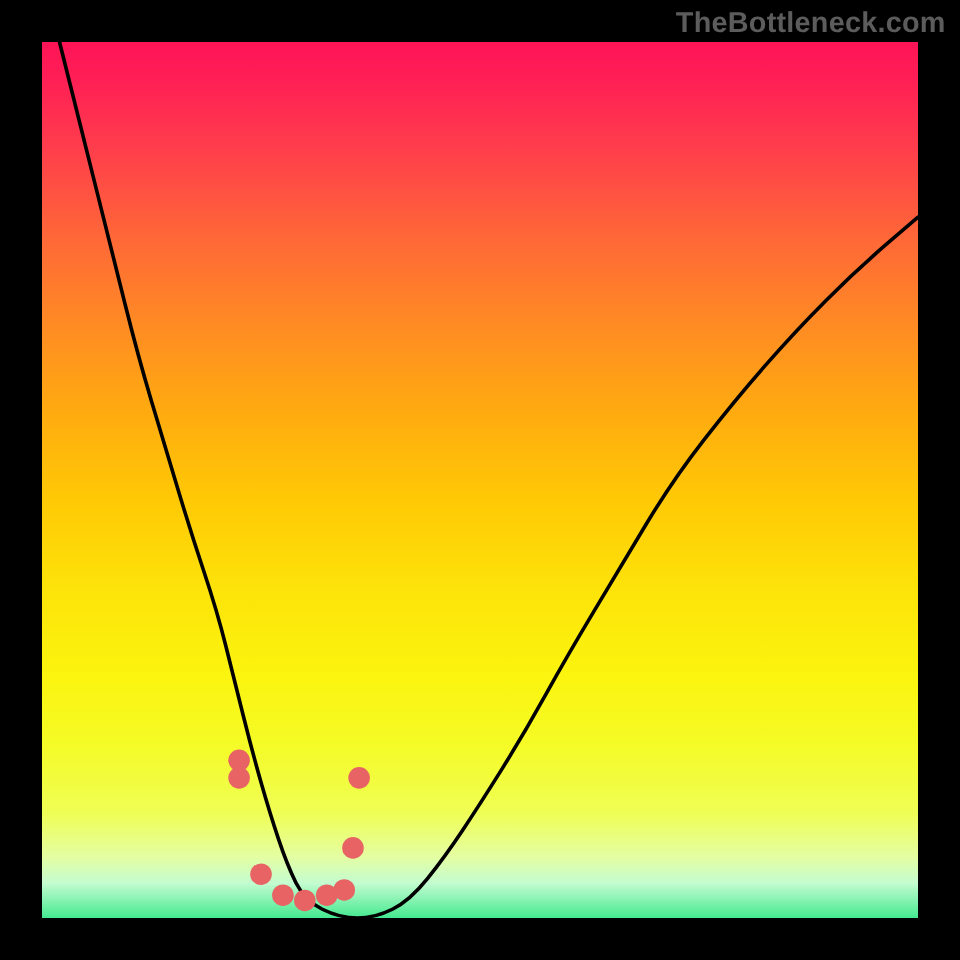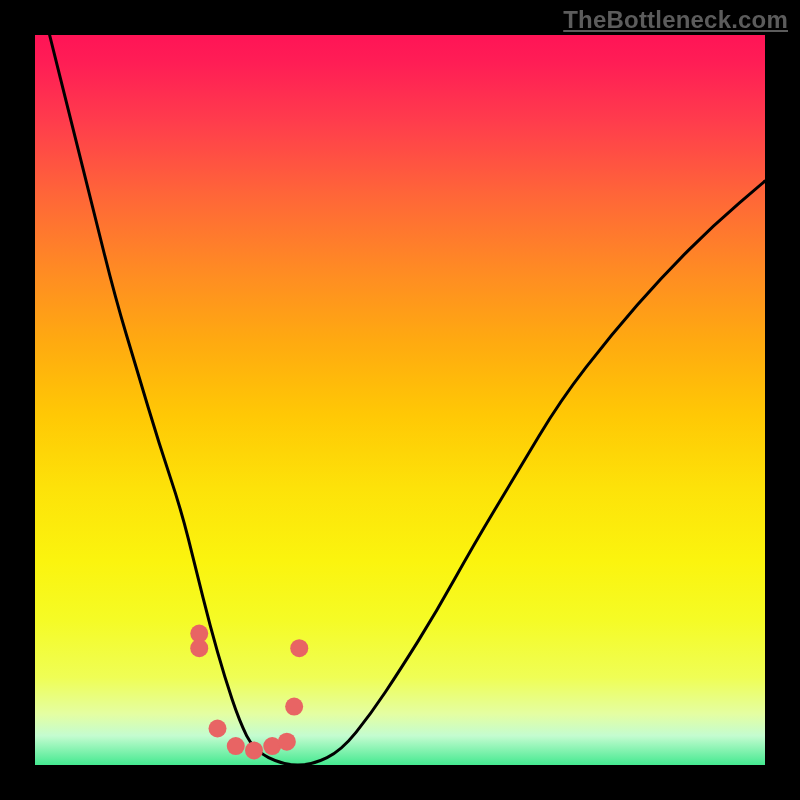--- a/index.html
+++ b/index.html
@@ -40,21 +40,20 @@
   }
   .watermark {
     position: absolute;
     top: 6px;
     right: 12px;
     font-family: Arial, Helvetica, sans-serif;
     font-size: 24px;
     font-weight: 600;
     color: #5c5c5c;
     letter-spacing: 0.2px;
-    text-decoration: underline;
   }
   svg.curves {
     position: absolute;
     left: 0;
     top: 0;
     width: 730px;
     height: 730px;
     overflow: visible;
   }
 </style>

